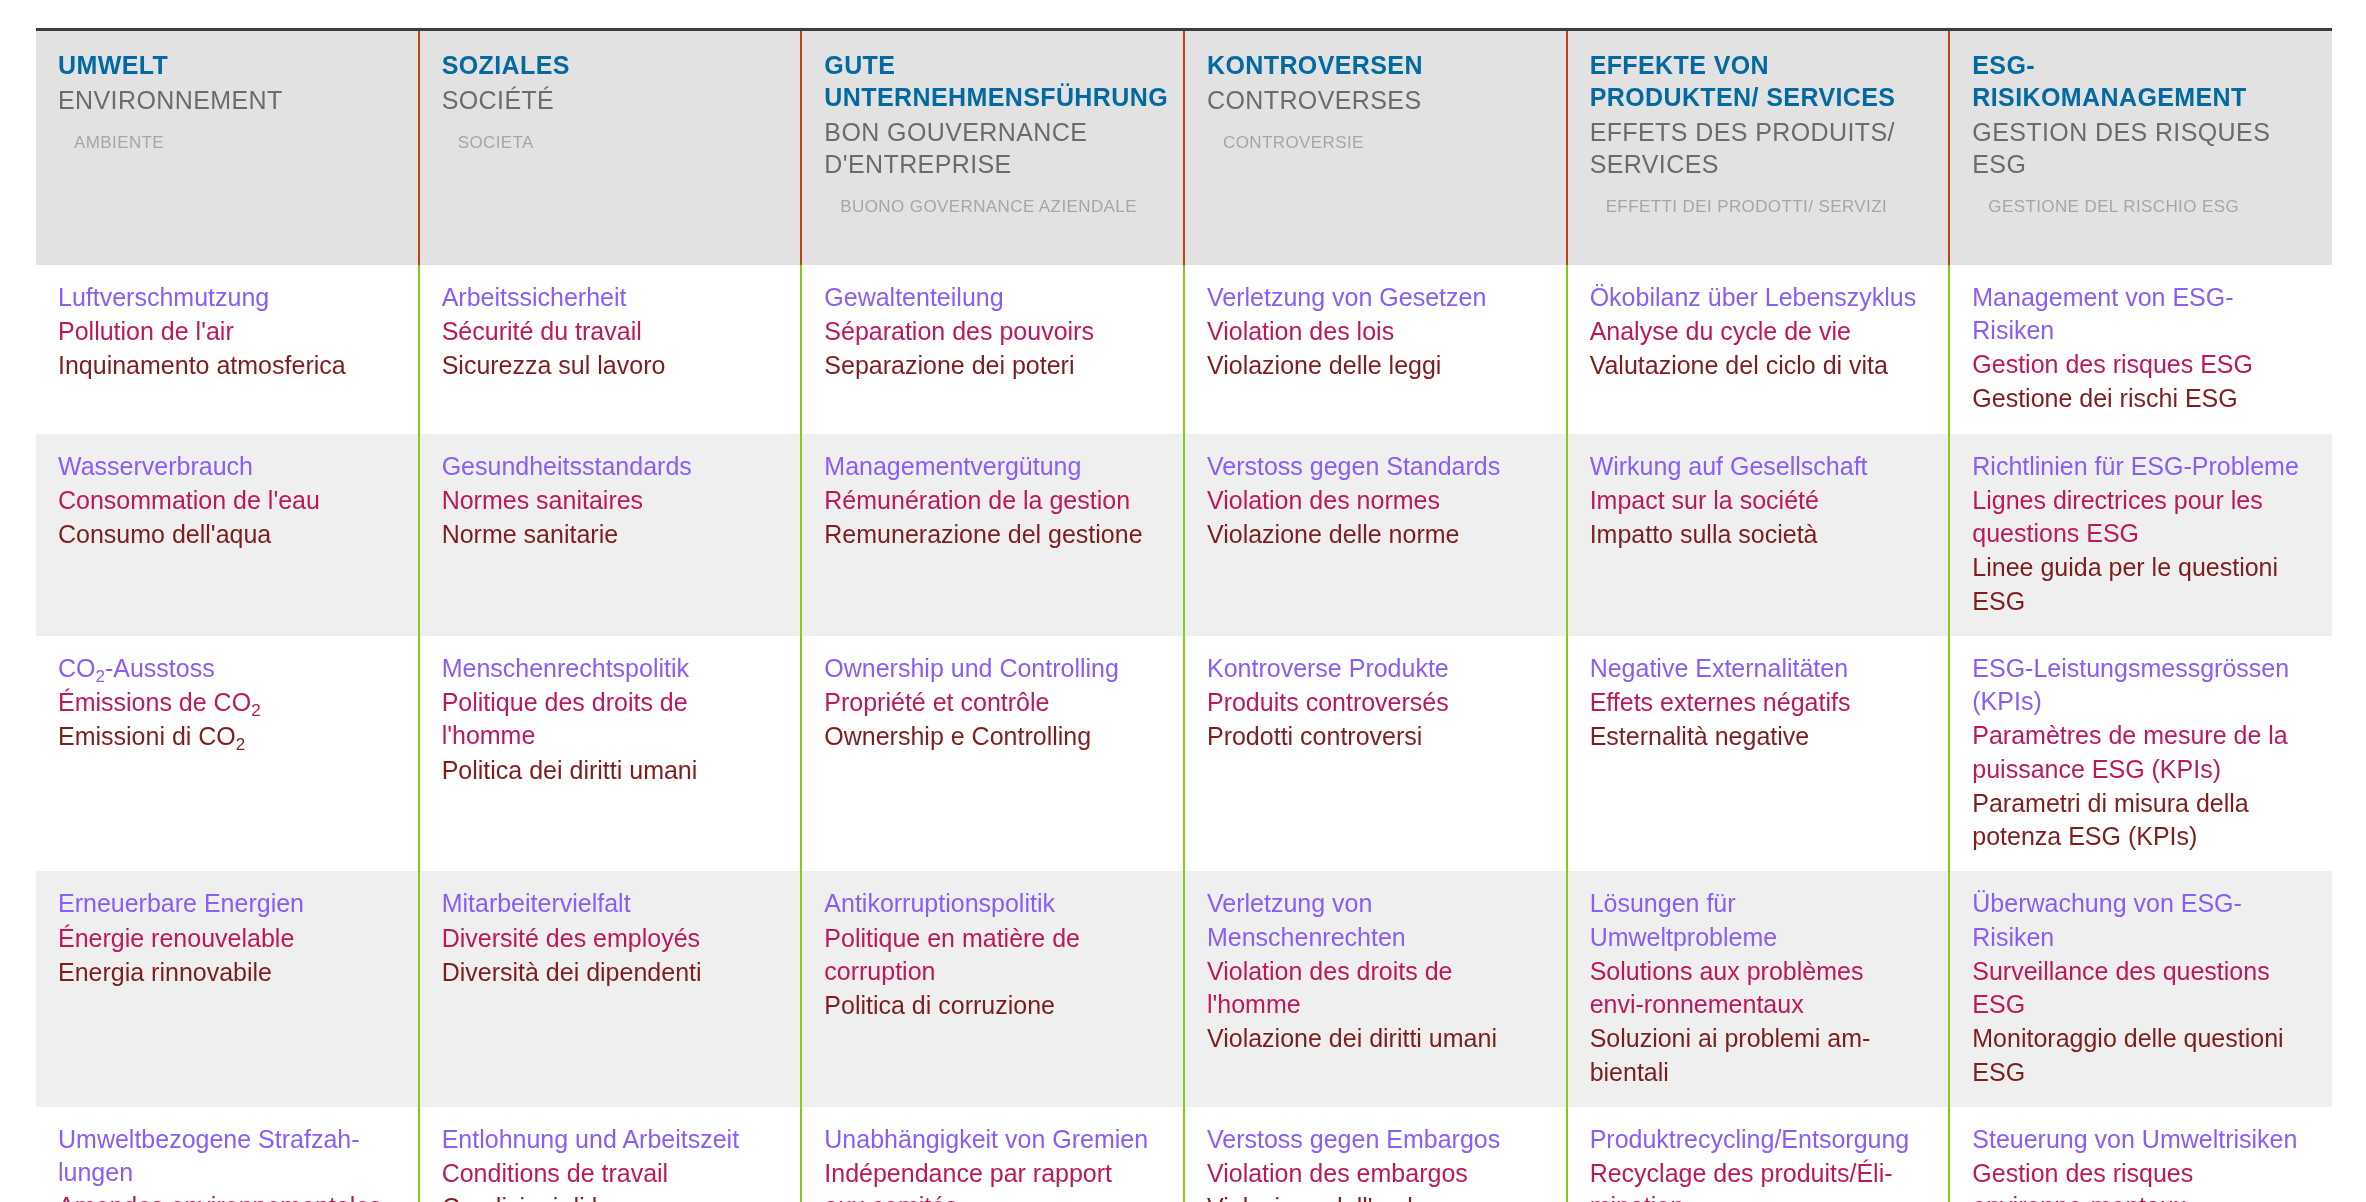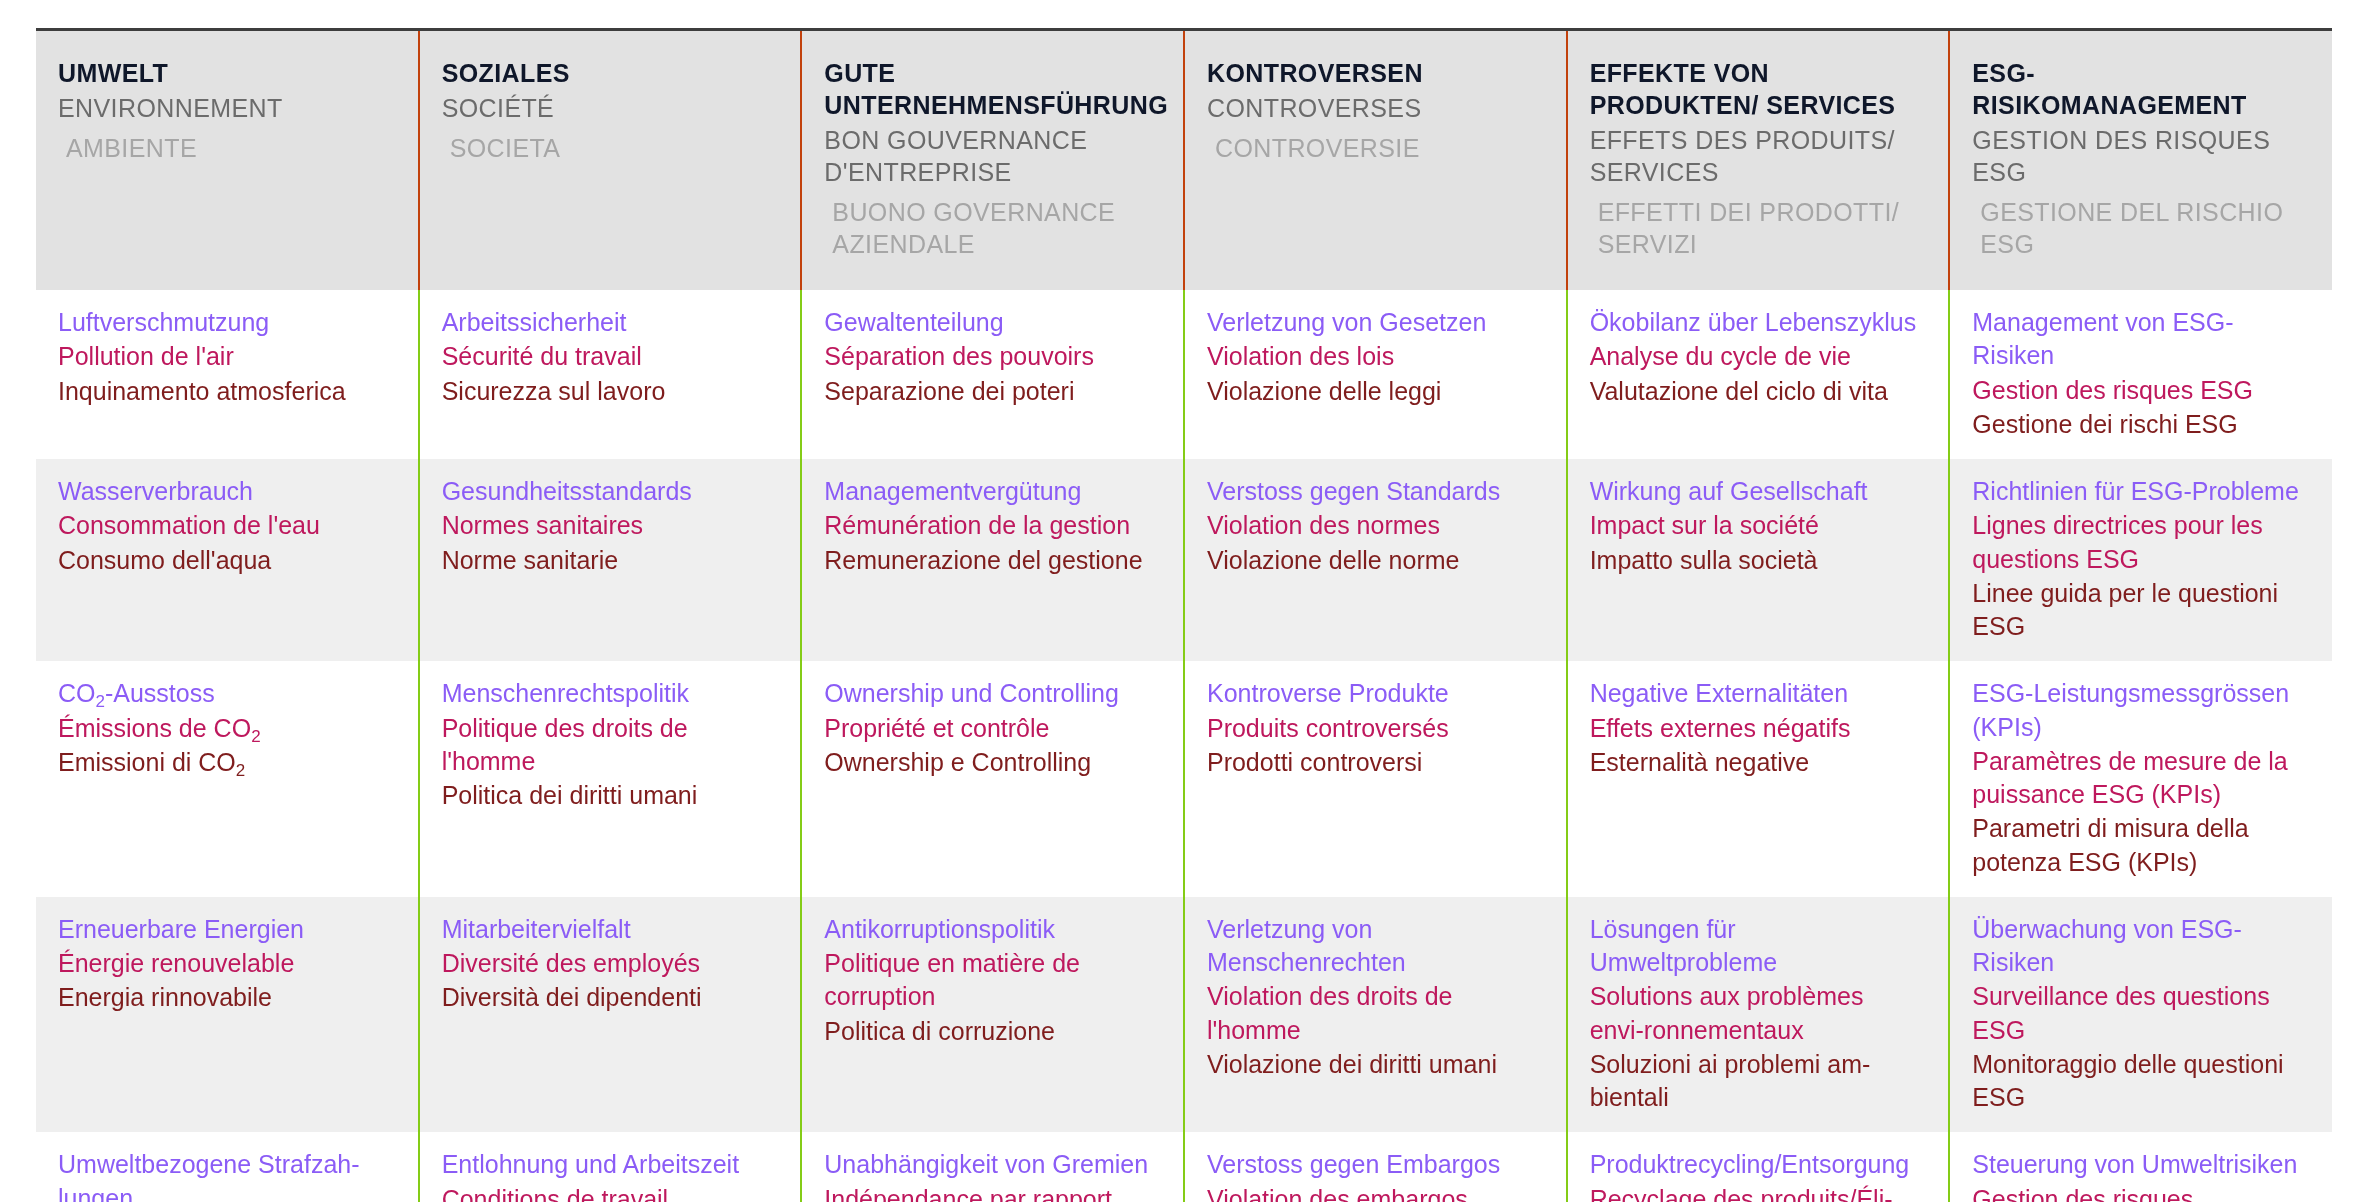--- a/index.html
+++ b/index.html
@@ -50,37 +50,37 @@
     box-sizing: border-box;
   }
   thead th:first-child {
     border-left: none;
   }
 
   .hd-de {
     font-size: 25px;
     font-weight: bold;
     letter-spacing: 0.4px;
-    color: #0f172a;
+    color: #0369a1;
     line-height: 1.28;
-    margin: 8px 0 3px 0;
+    margin: 0 0 3px 0;
   }
   .hd-fr {
     font-size: 25px;
     letter-spacing: 0.4px;
     color: #6b6b6b;
     line-height: 1.28;
     margin: 0 0 3px 0;
   }
   .hd-it {
-    font-size: 25px;
+    font-size: 17px;
     letter-spacing: 0.4px;
     color: #a6a6a6;
     line-height: 1.28;
-    margin: 8px;
+    margin: 16px;
   }
 
   
   tbody td {
     vertical-align: top;
     text-align: left;
     padding: 16px 28px 18px 22px;
     border-left: 2px solid #84cc16;
     box-sizing: border-box;
   }

